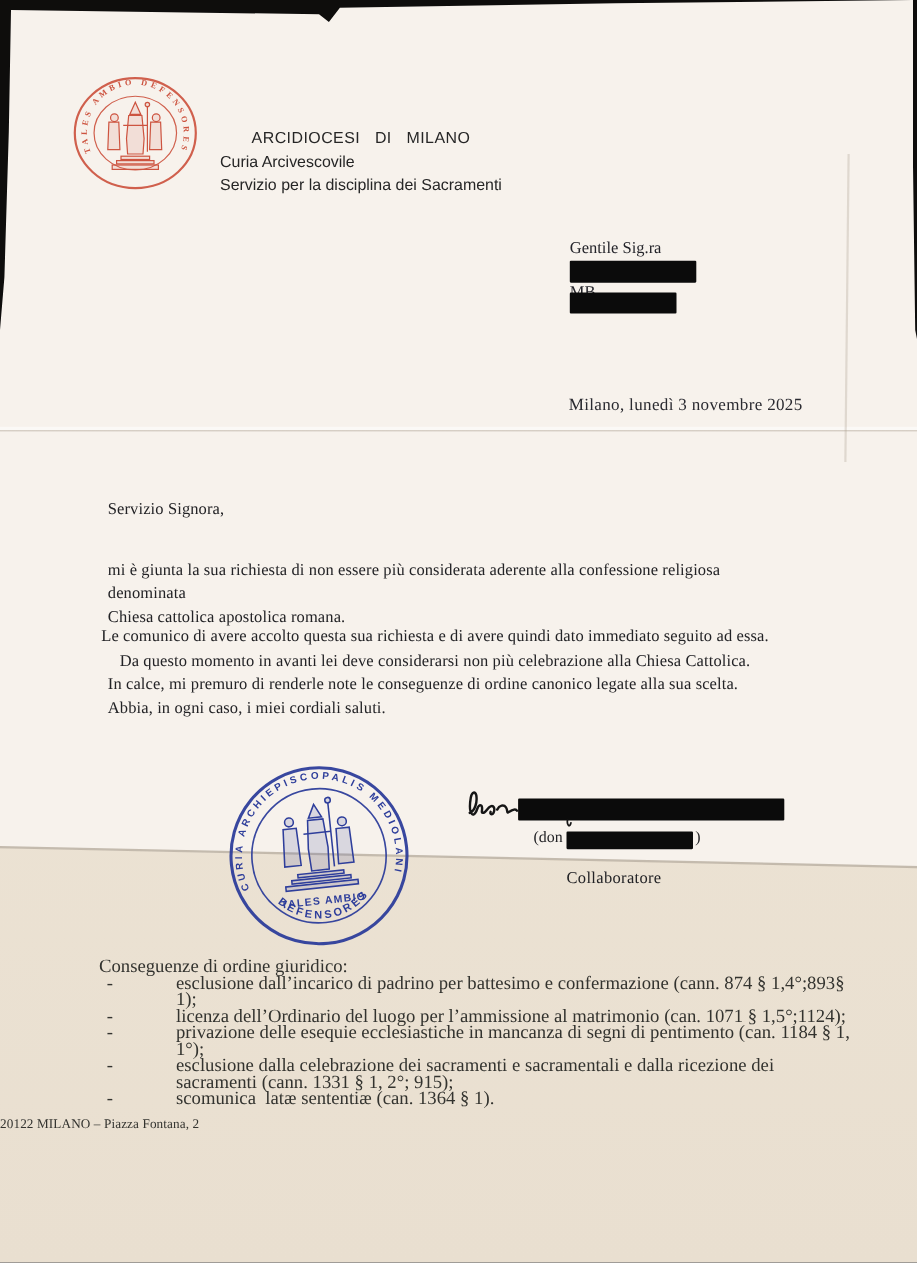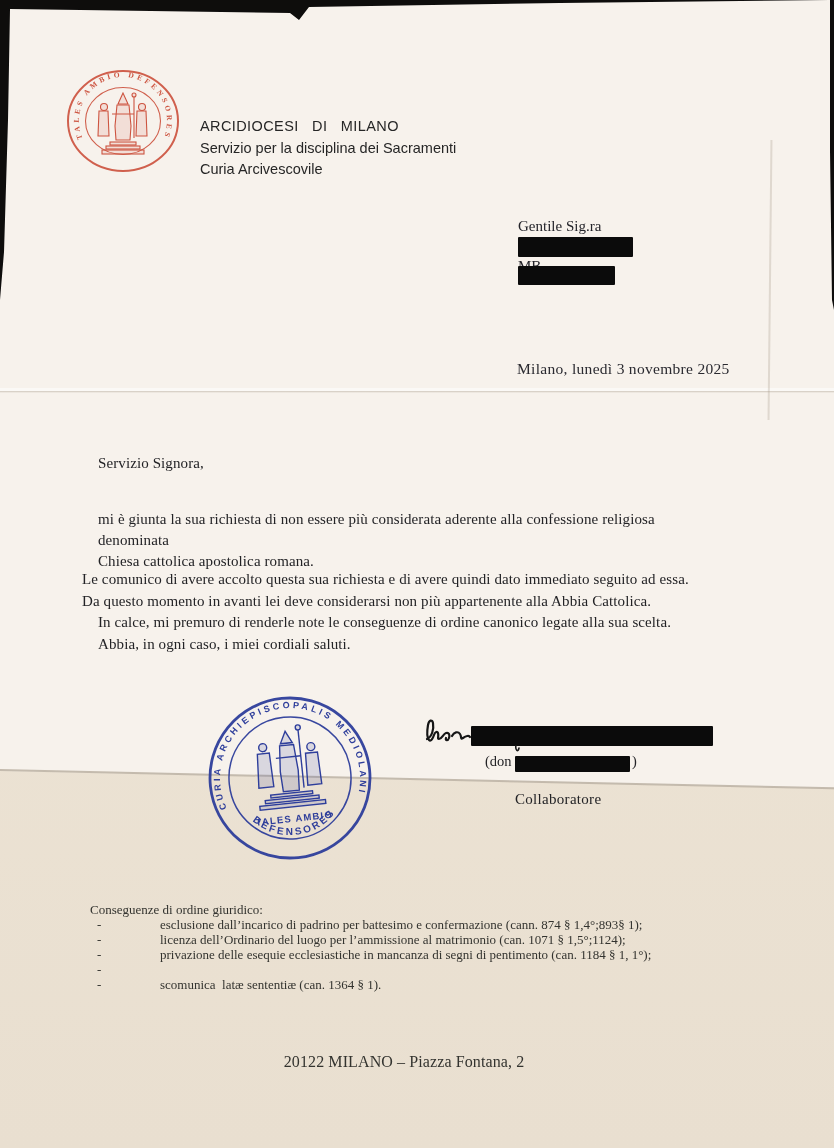--- a/index.html
+++ b/index.html
@@ -31,43 +31,43 @@
   }
   .vcrease{
     position:absolute;left:769px;top:140px;width:2px;height:280px;
     background:rgba(168,155,138,.30);transform:rotate(.6deg);
   }
   .abs{position:absolute;}
   .redact{position:absolute;background:#0b0b0b;border-radius:1px;}
 
   .letterhead-text{left:200px;top:116px;color:#262626;
     font-family:"Liberation Sans", sans-serif;font-size:14.5px;line-height:21.5px;}
-  .org-line{word-spacing:9px;letter-spacing:.4px;}
+  .org-line{word-spacing:9px;letter-spacing:.4px;text-align:center;}
 
   .recipient{left:518px;top:216px;color:#24242a;font-size:15px;line-height:20px;}
   .recipient .city{}
 
   .dateline{left:517px;top:360px;color:#2a2a30;font-size:15.5px;letter-spacing:.3px;}
 
   .bodytext{color:#232326;font-size:15px;letter-spacing:.1px;}
   .b-sal{left:98px;top:455px;}
   .b-p1{left:98px;top:497px;line-height:21px;margin-top:12px;}
-  .b-p2{left:82px;top:568px;line-height:22px;}
+  .b-p2{left:92px;top:568px;line-height:22px;text-align:center;}
   .b-p3{left:98px;top:612px;line-height:21.5px;}
 
   .sig-printed{color:#232326;font-size:14.5px;}
   .role{left:515px;top:791px;color:#232326;font-size:15px;letter-spacing:.3px;}
 
-  .cons{left:90px;top:902px;color:#33332f;font-size:13px;line-height:15px;width:690px;}
+  .cons{left:90px;top:871px;color:#33332f;font-size:17px;line-height:15px;width:690px;}
   .cons-row{display:flex;}
   .cons-dash{width:63px;padding-left:7px;flex:none;}
   .cons-text{flex:1;white-space:pre-wrap;}
 
-  .footer{left:0px;top:1013px;width:808px;text-align:center;color:#33332f;
-    font-size:16px;line-height:17px;letter-spacing:.1px;margin-top:40px;}
+  .footer{left:0px;top:1013px;width:808px;color:#33332f;
+    font-size:12px;line-height:17px;letter-spacing:.1px;}
 </style>
 </head>
 <body>
 
 <div class="photo">
   <div class="paper">
 
     <div class="paper-lower"></div>
     <div class="crease1"></div>
     <div class="crease2-line"></div>
@@ -93,43 +93,43 @@
         <circle cx="82" cy="43" r="3.5"></circle>
         <path d="M77,47 L76,72 L87,72 L86,47 Z"></path>
         <rect x="50" y="78" width="26" height="3"></rect>
         <rect x="46" y="82" width="34" height="3"></rect>
         <rect x="42" y="86" width="42" height="4"></rect>
       </g>
     </svg>
 
     <div class="abs letterhead-text">
       <div class="org-line">ARCIDIOCESI DI MILANO</div>
+      <div>Curia Arcivescovile</div>
       <div>Servizio per la disciplina dei Sacramenti</div>
-      <div>Curia Arcivescovile</div>
     </div>
 
     <div class="abs recipient">
       <div>Gentile Sig.ra</div>
       <div class="city">20900 Monza</div>
       <div>MB</div>
     </div>
     <div class="redact" style="left:518px;top:237px;width:115px;height:20px"></div>
     <div class="redact" style="left:518px;top:266px;width:97px;height:19px"></div>
 
     <div class="abs dateline">Milano, lunedì 3 novembre 2025</div>
 
     <div class="abs bodytext b-sal">Servizio Signora,</div>
     <div class="abs bodytext b-p1">
       <div>mi è giunta la sua richiesta di non essere più considerata aderente alla confessione religiosa</div>
       <div>denominata</div>
       <div>Chiesa cattolica apostolica romana.</div>
     </div>
     <div class="abs bodytext b-p2">
       <div>Le comunico di avere accolto questa sua richiesta e di avere quindi dato immediato seguito ad essa.</div>
-      <div>Da questo momento in avanti lei deve considerarsi non più appartenente alla Abbia Cattolica.</div>
+      <div>Da questo momento in avanti lei deve considerarsi non più celebrazione alla Chiesa Cattolica.</div>
     </div>
     <div class="abs bodytext b-p3">
       <div>In calce, mi premuro di renderle note le conseguenze di ordine canonico legate alla sua scelta.</div>
       <div>Abbia, in ogni caso, i miei cordiali saluti.</div>
     </div>
 
     <svg class="abs" style="left:203px;top:691px;transform:rotate(-6deg)" width="174" height="174" viewBox="0 0 174 174">
       <g transform="translate(2,2)">
         <g stroke="#2e3e9b" fill="none" opacity=".95">
           <circle cx="85" cy="85" r="80" stroke-width="2.8"></circle>
@@ -184,20 +184,21 @@
           <div class="cons-row">
           <span class="cons-dash">-</span>
           <span class="cons-text">licenza dell’Ordinario del luogo per l’ammissione al matrimonio (can. 1071 § 1,5°;1124);</span>
         </div>
           <div class="cons-row">
           <span class="cons-dash">-</span>
           <span class="cons-text">privazione delle esequie ecclesiastiche in mancanza di segni di pentimento (can. 1184 § 1, 1°);</span>
         </div>
           <div class="cons-row">
           <span class="cons-dash">-</span>
+          <span class="cons-text">esclusione dalla celebrazione dei sacramenti e sacramentali e dalla ricezione dei sacramenti (cann. 1331 § 1, 2°; 915);</span>
         </div>
           <div class="cons-row">
           <span class="cons-dash">-</span>
           <span class="cons-text">scomunica  latæ sententiæ (can. 1364 § 1).</span>
         </div>
         </div>
     </div>
 
     <div class="abs footer">
       <div>20122 MILANO – Piazza Fontana, 2</div>

